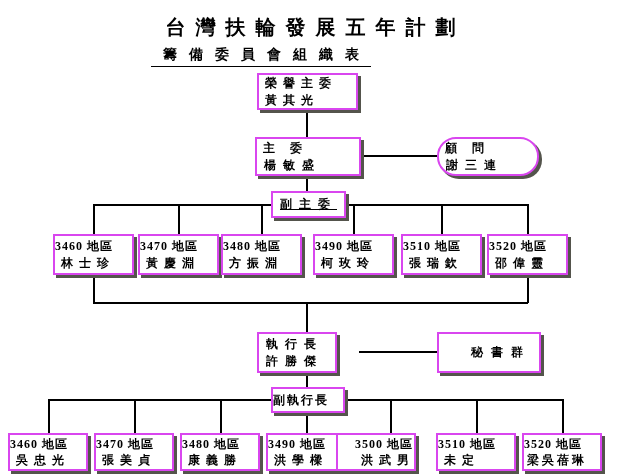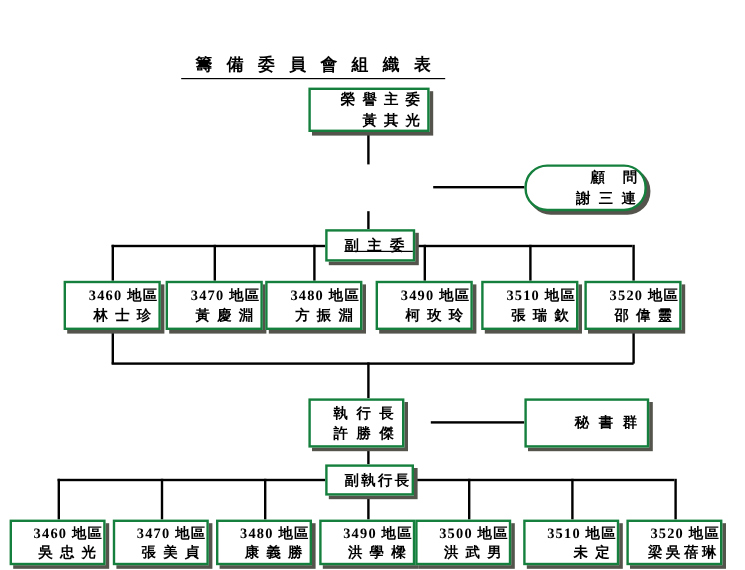--- a/index.html
+++ b/index.html
@@ -10,55 +10,56 @@
   .title{
     position:absolute;top:14px;left:0;width:621px;text-align:center;
     font-size:20px;font-weight:bold;letter-spacing:10px;text-indent:10px;white-space:nowrap;
   }
   .subtitle-wrap{position:absolute;top:45px;left:0;width:522px;text-align:center;}
   .subtitle{
     display:inline-block;font-size:14px;font-weight:bold;letter-spacing:12px;text-indent:12px;
     border-bottom:1.5px solid #000;padding-bottom:2px;white-space:nowrap;
   }
   .box{
-    position:absolute;box-sizing:border-box;background:#fff;border:2px solid #15803d;
+    position:absolute;box-sizing:border-box;background:#fff;border:2px solid #d946ef;
     box-shadow:3px 3px 0 #54544c;display:flex;flex-direction:column;
-    align-items:flex-end;justify-content:center;z-index:2;font-weight:bold;
+    align-items:flex-start;justify-content:center;z-index:2;font-weight:bold;
   }
   .box div{white-space:nowrap;line-height:1.35;}
   .ls1{letter-spacing:1px;}
   .ls2{letter-spacing:2px;}
   .ls3{letter-spacing:3px;text-indent:3px;}
   .ls6{letter-spacing:6px;text-indent:6px;}
   .ls7{letter-spacing:7px;text-indent:7px;}
-  .ls8{letter-spacing:8px;text-indent:8px;}
+  .ls8{letter-spacing:8px;text-indent:8px;margin-left:24px;}
   .fs12{font-size:12px;}
   .hline{position:absolute;height:1.5px;background:#000;z-index:1;}
   .vline{position:absolute;width:1.5px;background:#000;z-index:1;}
 
   
   .p-honorary{left:257px;top:73px;width:101px;height:37px;}
   .p-chairman{left:255px;top:137px;width:106px;height:39px;}
   .p-advisor{left:437px;top:137px;width:102px;height:39px;border-radius:19px;}
   .p-vicechair{left:271px;top:191px;width:75px;height:27px;text-decoration:underline;}
   .p-exec{left:257px;top:332px;width:80px;height:41px;}
   .p-secretariat{left:437px;top:332px;width:104px;height:41px;}
   .p-deputy{left:271px;top:387px;width:74px;height:26px;}
   .r1{top:234px;width:81px;height:41px;}
   .r1-0{left:53px;}.r1-1{left:138px;}.r1-2{left:221px;}
   .r1-3{left:313px;}.r1-4{left:401px;}.r1-5{left:487px;}
   .r2{top:433px;width:80px;height:38px;}
   .r2-0{left:8px;}.r2-1{left:94px;}.r2-2{left:180px;}.r2-3{left:266px;}
-  .r2-4{left:346px;}.r2-5{left:436px;}.r2-6{left:522px;}
+  .r2-4{left:336px;padding-left:17px;}.r2-5{left:436px;}.r2-6{left:522px;}
 </style>
 </head>
 <body>
 
 <div id="canvas">
 
+  <div class="title">台灣扶輪發展五年計劃</div>
   <div class="subtitle-wrap">
     <span class="subtitle">籌備委員會組織表</span>
   </div>
 
   <div class="vline" style="left:306px;top:110px;height:27px;"></div>
   <div class="hline" style="left:361px;top:155px;width:76px;"></div>
   <div class="vline" style="left:306px;top:176px;height:15px;"></div>
 
   <div class="hline" style="left:93px;top:204px;width:434px;"></div>
   <div class="vline" style="left:93px;top:204px;height:30px;"></div>
@@ -83,20 +84,24 @@
   <div class="vline" style="left:306px;top:399px;height:34px;"></div>
   <div class="vline" style="left:390px;top:399px;height:34px;"></div>
   <div class="vline" style="left:476px;top:399px;height:34px;"></div>
   <div class="vline" style="left:562px;top:399px;height:34px;"></div>
 
   <div class="box p-honorary fs12">
     <div class="ls6">榮譽主委</div>
     <div class="ls6">黃其光</div>
   </div>
 
+  <div class="box p-chairman fs12">
+    <div class="ls6">主 委</div>
+    <div class="ls7">楊敏盛</div>
+  </div>
   <div class="box p-advisor fs12">
     <div class="ls6">顧 問</div>
     <div class="ls7">謝三連</div>
   </div>
 
   <div class="box p-vicechair fs12">
     <div class="ls7">副主委</div>
   </div>
 
   <div class="box r1 r1-0 fs12">

